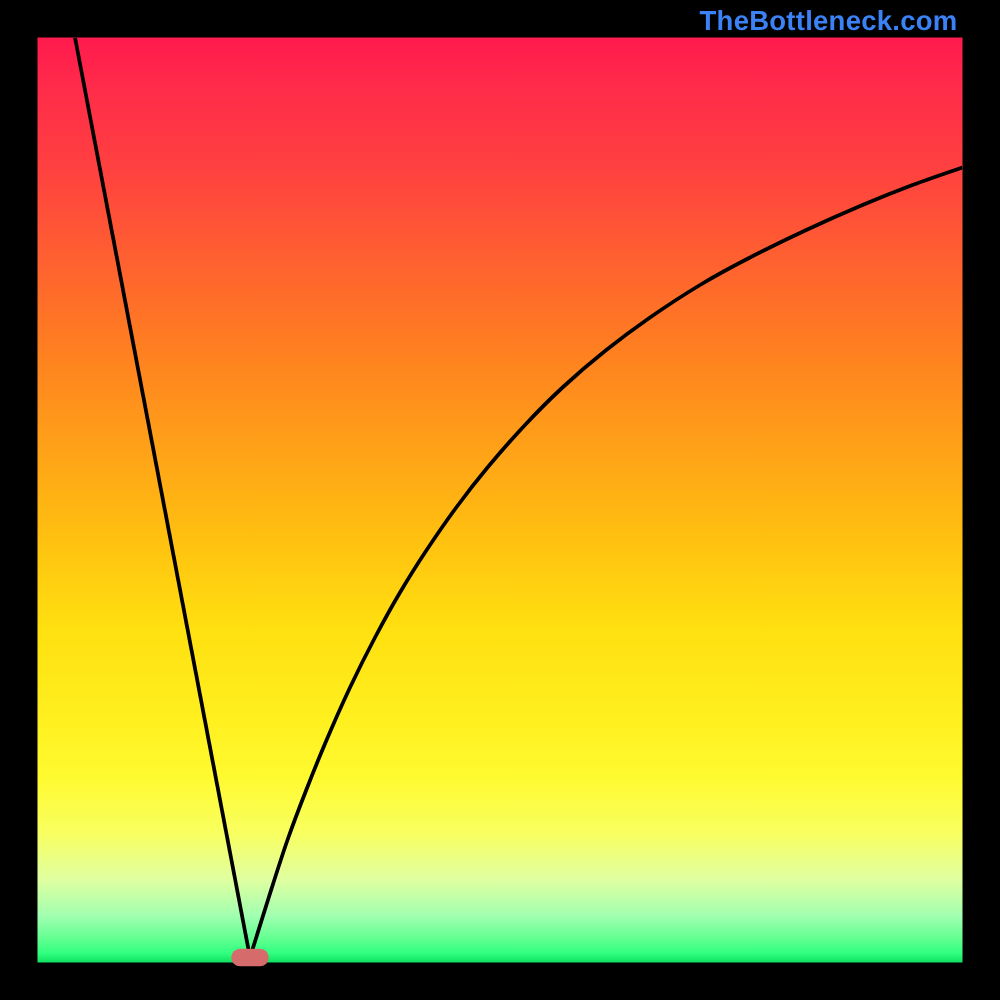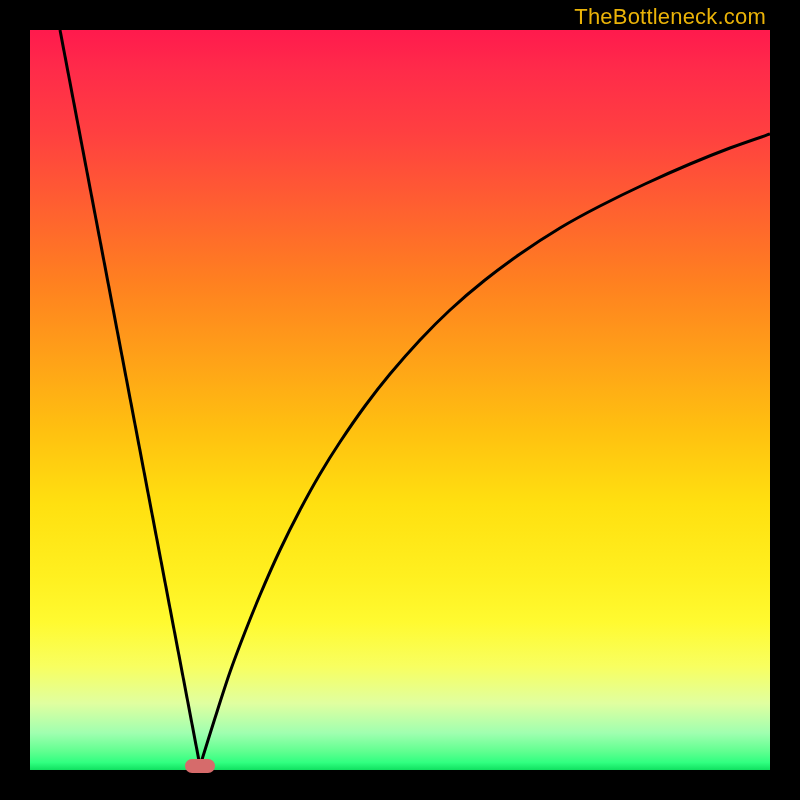--- a/index.html
+++ b/index.html
@@ -41,23 +41,23 @@
       #a0ffb0 95%,
       #60ff90 97.5%,
       #30ff80 99%,
       #10e060 100%
     );
   }
   .watermark {
     position: absolute;
     top: 4px;
     right: 34px;
-    color: #eab308;
+    color: #3b82f6;
     font-size: 22px;
-    font-weight: 400;
+    font-weight: 700;
     letter-spacing: 0.2px;
   }
   svg.curves {
     position: absolute;
     left: 0;
     top: 0;
     width: 740px;
     height: 740px;
   }
   .marker {

